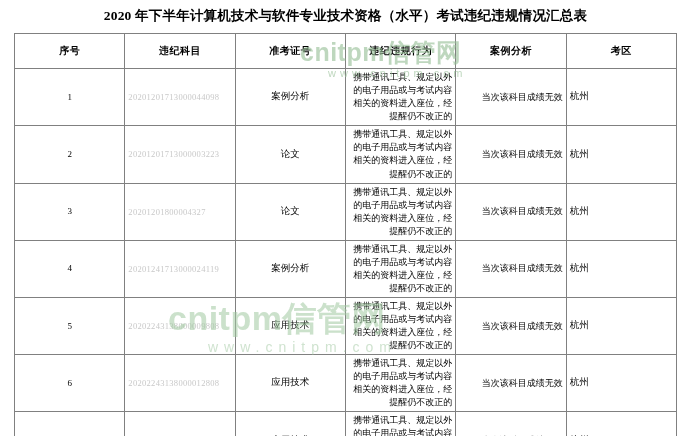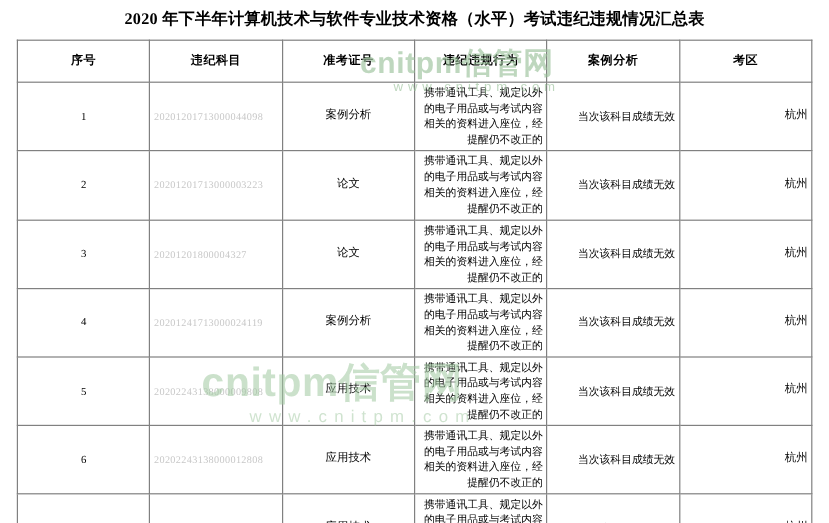--- a/index.html
+++ b/index.html
@@ -75,21 +75,21 @@
     text-align: right;
     font-size: 9px;
     line-height: 1.5;
   }
   td.c-opinion {
     width: 130px;
     text-align: right;
     font-size: 9px;
   }
   td.c-area {
-    text-align: right;
+    text-align: left;
     width: 50px;
     font-size: 9.5px;
   }
   tbody tr {
     height: 36px;
   }
   
   .wm {
     position: absolute;
     z-index: 5;

